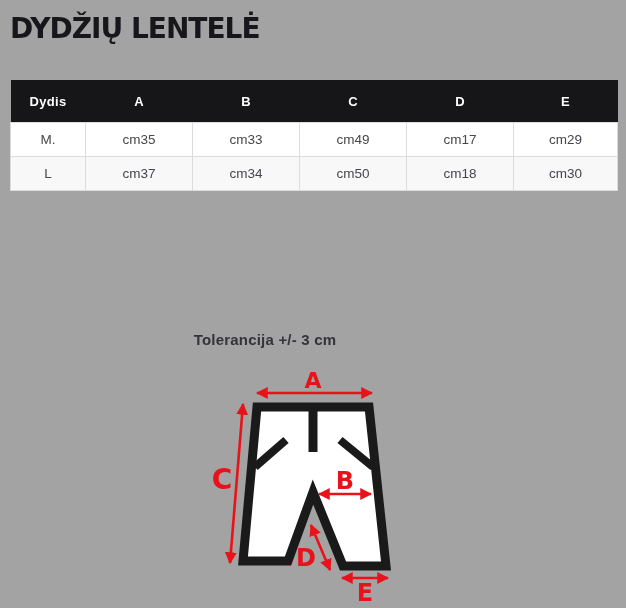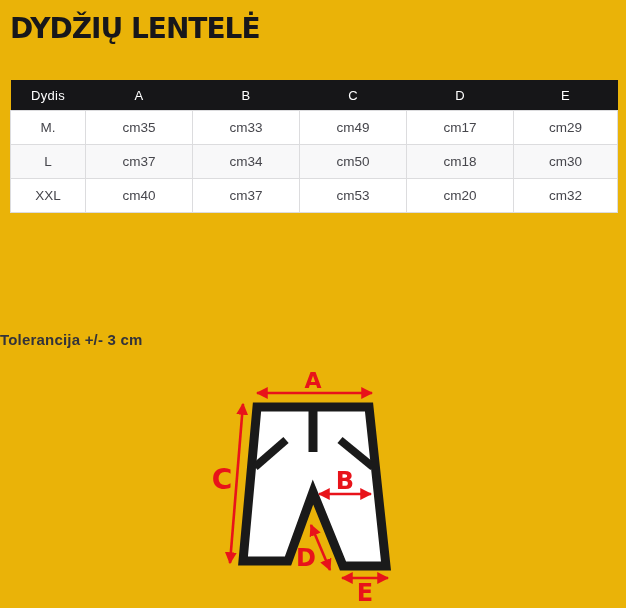--- a/index.html
+++ b/index.html
@@ -1,41 +1,41 @@
 <!DOCTYPE html>
 <html><head>
 <meta charset="utf-8">
 <style>
   html,body{margin:0;padding:0;background:#ffffff;}
   .page{
-    position:relative;width:626px;height:608px;background:#eab308;
+    position:relative;width:626px;height:608px;background:#a3a3a3;
     font-family:"Liberation Sans",sans-serif;overflow:hidden;
   }
   .page-title{
     position:absolute;left:10px;top:12px;margin:0;
     font-size:28px;font-weight:900;letter-spacing:-1px;color:#17171b;
     font-family:"DejaVu Sans",sans-serif;
   }
   table.size-table{
     position:absolute;left:10px;top:80px;width:607px;
     border-collapse:collapse;table-layout:fixed;
   }
   table.size-table th{
-    background:#161618;color:#ffffff;height:30px;
-    font-size:13px;font-weight:400;letter-spacing:.3px;
+    background:#161618;color:#ffffff;height:42px;
+    font-size:13px;font-weight:700;letter-spacing:.3px;
     text-align:center;border:none;padding:0;
   }
   table.size-table td{
     height:33px;text-align:center;vertical-align:middle;
     font-size:13.5px;color:#46464c;background:#ffffff;
     border:1px solid #dcdcde;padding:0;
   }
   table.size-table tbody tr:nth-child(even) td{background:#f8f8f9;}
   .tolerance-note{
-    position:absolute;left:0;top:331px;width:530px;text-align:left;
+    position:absolute;left:0;top:331px;width:530px;text-align:center;
     font-size:15px;font-weight:700;color:#33333a;letter-spacing:.2px;
   }
   .diagram-svg{position:absolute;left:200px;top:358px;}
   .mlabel{
     fill:#e8131a;font-weight:900;text-anchor:middle;
     font-family:"DejaVu Sans",sans-serif;
   }
   .shape{fill:#ffffff;stroke:#1a1a1a;stroke-width:9;stroke-linejoin:miter;}
   .detail{stroke:#1a1a1a;fill:none;}
   .measure{stroke:#e8131a;stroke-width:2.6;fill:none;}
@@ -76,28 +76,20 @@
         <td>cm29</td>
       </tr>
       <tr>
         <td>L</td>
         <td>cm37</td>
         <td>cm34</td>
         <td>cm50</td>
         <td>cm18</td>
         <td>cm30</td>
       </tr>
-      <tr>
-        <td>XXL</td>
-        <td>cm40</td>
-        <td>cm37</td>
-        <td>cm53</td>
-        <td>cm20</td>
-        <td>cm32</td>
-      </tr>
     </tbody>
   </table>
 
   <div class="tolerance-note">Tolerancija +/- 3 cm</div>
 
   <svg class="diagram-svg" width="210" height="250" viewBox="200 358 210 250" xmlns="http://www.w3.org/2000/svg">
     <defs>
       <marker id="arw" viewBox="0 0 10 10" refX="9" refY="5" markerWidth="4.6" markerHeight="4.6" orient="auto-start-reverse">
         <path d="M0,0 L10,5 L0,10 Z" fill="#e8131a"></path>
       </marker>

